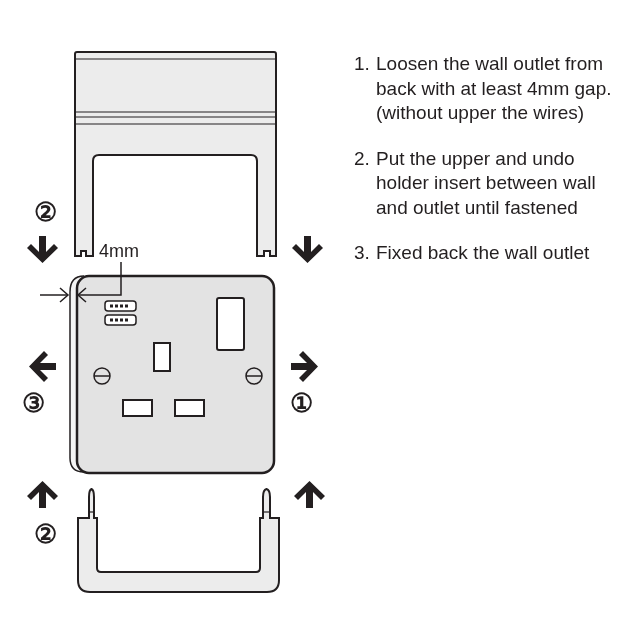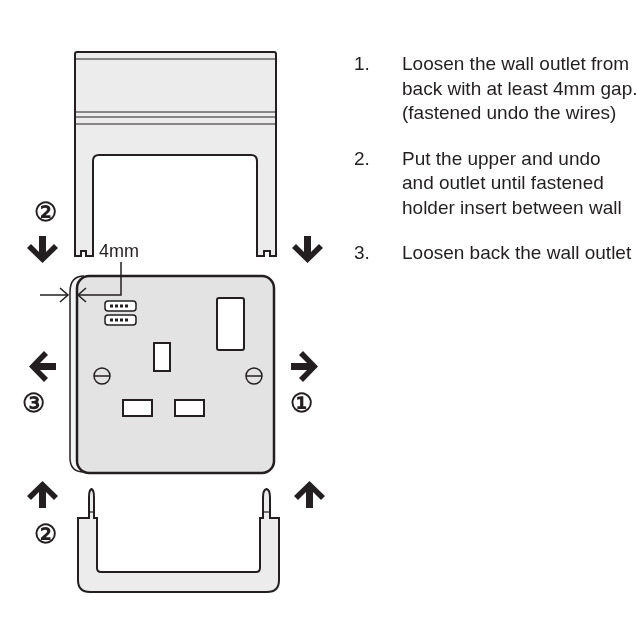--- a/index.html
+++ b/index.html
@@ -1,21 +1,21 @@
 <!DOCTYPE html>
 <html><head>
   <meta charset="utf-8">
   <style>
     html, body { margin: 0; padding: 0; background: #ffffff; }
     body { width: 637px; height: 637px; position: relative; overflow: hidden; font-family: "Liberation Sans", sans-serif; }
     #diagram { position: absolute; left: 0; top: 0; width: 637px; height: 637px; }
     .steps { position: absolute; left: 354px; top: 52px; width: 280px; color: #231f20; font-size: 19px; line-height: 24.5px; }
     .step { display: flex; margin-bottom: 21px; }
     .step .num { width: 22px; flex: none; }
-    .step .txt { flex: 1; margin-left: 26px; }
+    .step .txt { flex: 1; }
     .step .line { display: block; white-space: nowrap; }
     svg text { font-family: "Liberation Sans", sans-serif; }
   </style>
 </head>
 <body>
 
 <svg id="diagram" viewBox="0 0 637 637" xmlns="http://www.w3.org/2000/svg">
 
   <g stroke="#231f20" stroke-width="2" fill="#ececec">
     <path d="M75,256 L75,54 Q75,52 77,52 L274,52 Q276,52 276,54 L276,256 L270,256 L270,251 L264,251 L264,256 L257,256 L257,161 Q257,155 251,155 L99,155 Q93,155 93,161 L93,256 L86,256 L86,251 L81,251 L81,256 Z"></path>
@@ -82,30 +82,30 @@
     <line x1="263" y1="512" x2="270" y2="512" stroke-width="1.2"></line>
   </g>
 </svg>
 
 <div class="steps">
   <div class="step">
     <span class="num">1.</span>
     <span class="txt">
       <span class="line">Loosen the wall outlet from</span>
       <span class="line">back with at least 4mm gap.</span>
-      <span class="line">(fastened undo the wires)</span>
+      <span class="line">(without upper the wires)</span>
     </span>
   </div>
   <div class="step">
     <span class="num">2.</span>
     <span class="txt">
       <span class="line">Put the upper and undo</span>
+      <span class="line">holder insert between wall</span>
       <span class="line">and outlet until fastened</span>
-      <span class="line">holder insert between wall</span>
     </span>
   </div>
   <div class="step">
     <span class="num">3.</span>
     <span class="txt">
-      <span class="line">Loosen back the wall outlet</span>
+      <span class="line">Fixed back the wall outlet</span>
     </span>
   </div>
 </div>
 
 </body></html>

